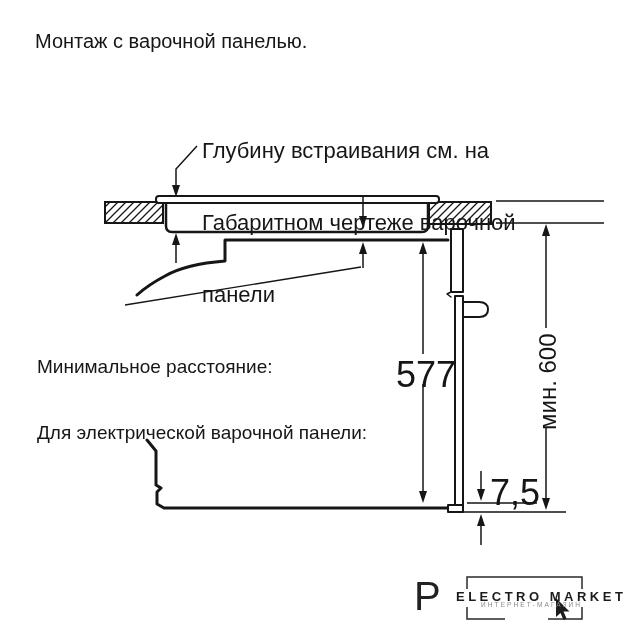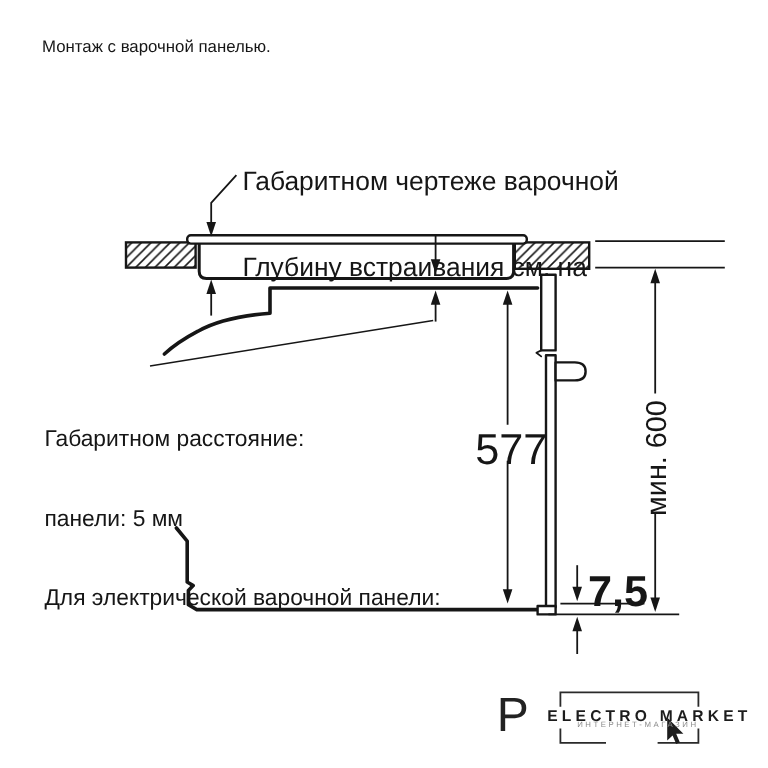--- a/index.html
+++ b/index.html
@@ -3,26 +3,26 @@
 <meta charset="utf-8">
 <style>
   html,body{margin:0;padding:0;background:#fff;}
   #stage{
     position:relative;width:640px;height:640px;background:#ffffff;
     font-family:"Liberation Sans","DejaVu Sans",sans-serif;
     color:#161616;overflow:hidden;
   }
   #linework{position:absolute;left:0;top:0;width:640px;height:640px;}
   .txt{position:absolute;white-space:pre;color:#161616;}
-  .title{left:35px;top:30px;font-size:14px;}
+  .title{left:35px;top:30px;font-size:20px;}
   .annotation{left:202px;top:91px;font-size:22px;line-height:24px;}
   .note{left:37px;top:312px;font-size:19px;line-height:22px;}
   .dim{font-size:36px;}
   .dim-577{left:396px;top:354px;}
-  .dim-75{left:490px;top:472px;font-weight:bold;}
+  .dim-75{left:490px;top:472px;}
   .dim-600{
     left:534px;top:430px;font-size:24px;
     transform:rotate(-90deg);transform-origin:0 0;
   }
   .logo-p{left:414px;top:574px;font-size:40px;color:#222;}
   .logo-brand{left:456px;top:589px;font-size:13px;font-weight:bold;letter-spacing:3.5px;color:#1c1c1c;}
   .logo-sub{left:481px;top:601px;font-size:6.5px;letter-spacing:2.1px;color:#8a8a8a;}
 </style>
 </head>
 <body>
@@ -95,27 +95,27 @@
     <g stroke="#2a2a2a" fill="none">
       <path d="M467,589 V577 H582 V589" stroke-width="1.5"></path>
       <path d="M467,607 V619 H505 M548,619 H582 V607" stroke-width="1.5"></path>
     </g>
     <polygon points="556,598 556,617 560.5,613 563.5,620 566.5,618.5 563.5,611.5 569.5,611.5" fill="#1c1c1c" stroke="none"></polygon>
   </svg>
 
   <div class="txt title">Монтаж с варочной панелью.</div>
 
   <div class="txt annotation">
+    <div>Глубину встраивания см. на</div>
     <div>Габаритном чертеже варочной</div>
-    <div>Глубину встраивания см. на</div>
+    <div>панели</div>
   </div>
 
   <div class="txt note">
-    <div>Габаритном расстояние:</div>
-    <div>панели: 5 мм</div>
+    <div>Минимальное расстояние:</div>
     <div>Для электрической варочной панели:</div>
     
   </div>
 
   <div class="txt dim dim-577">577</div>
   <div class="txt dim-600">мин. 600</div>
   <div class="txt dim dim-75">7,5</div>
 
   <div class="txt logo-p">P</div>
   <div class="txt logo-brand">ELECTRO MARKET</div>

